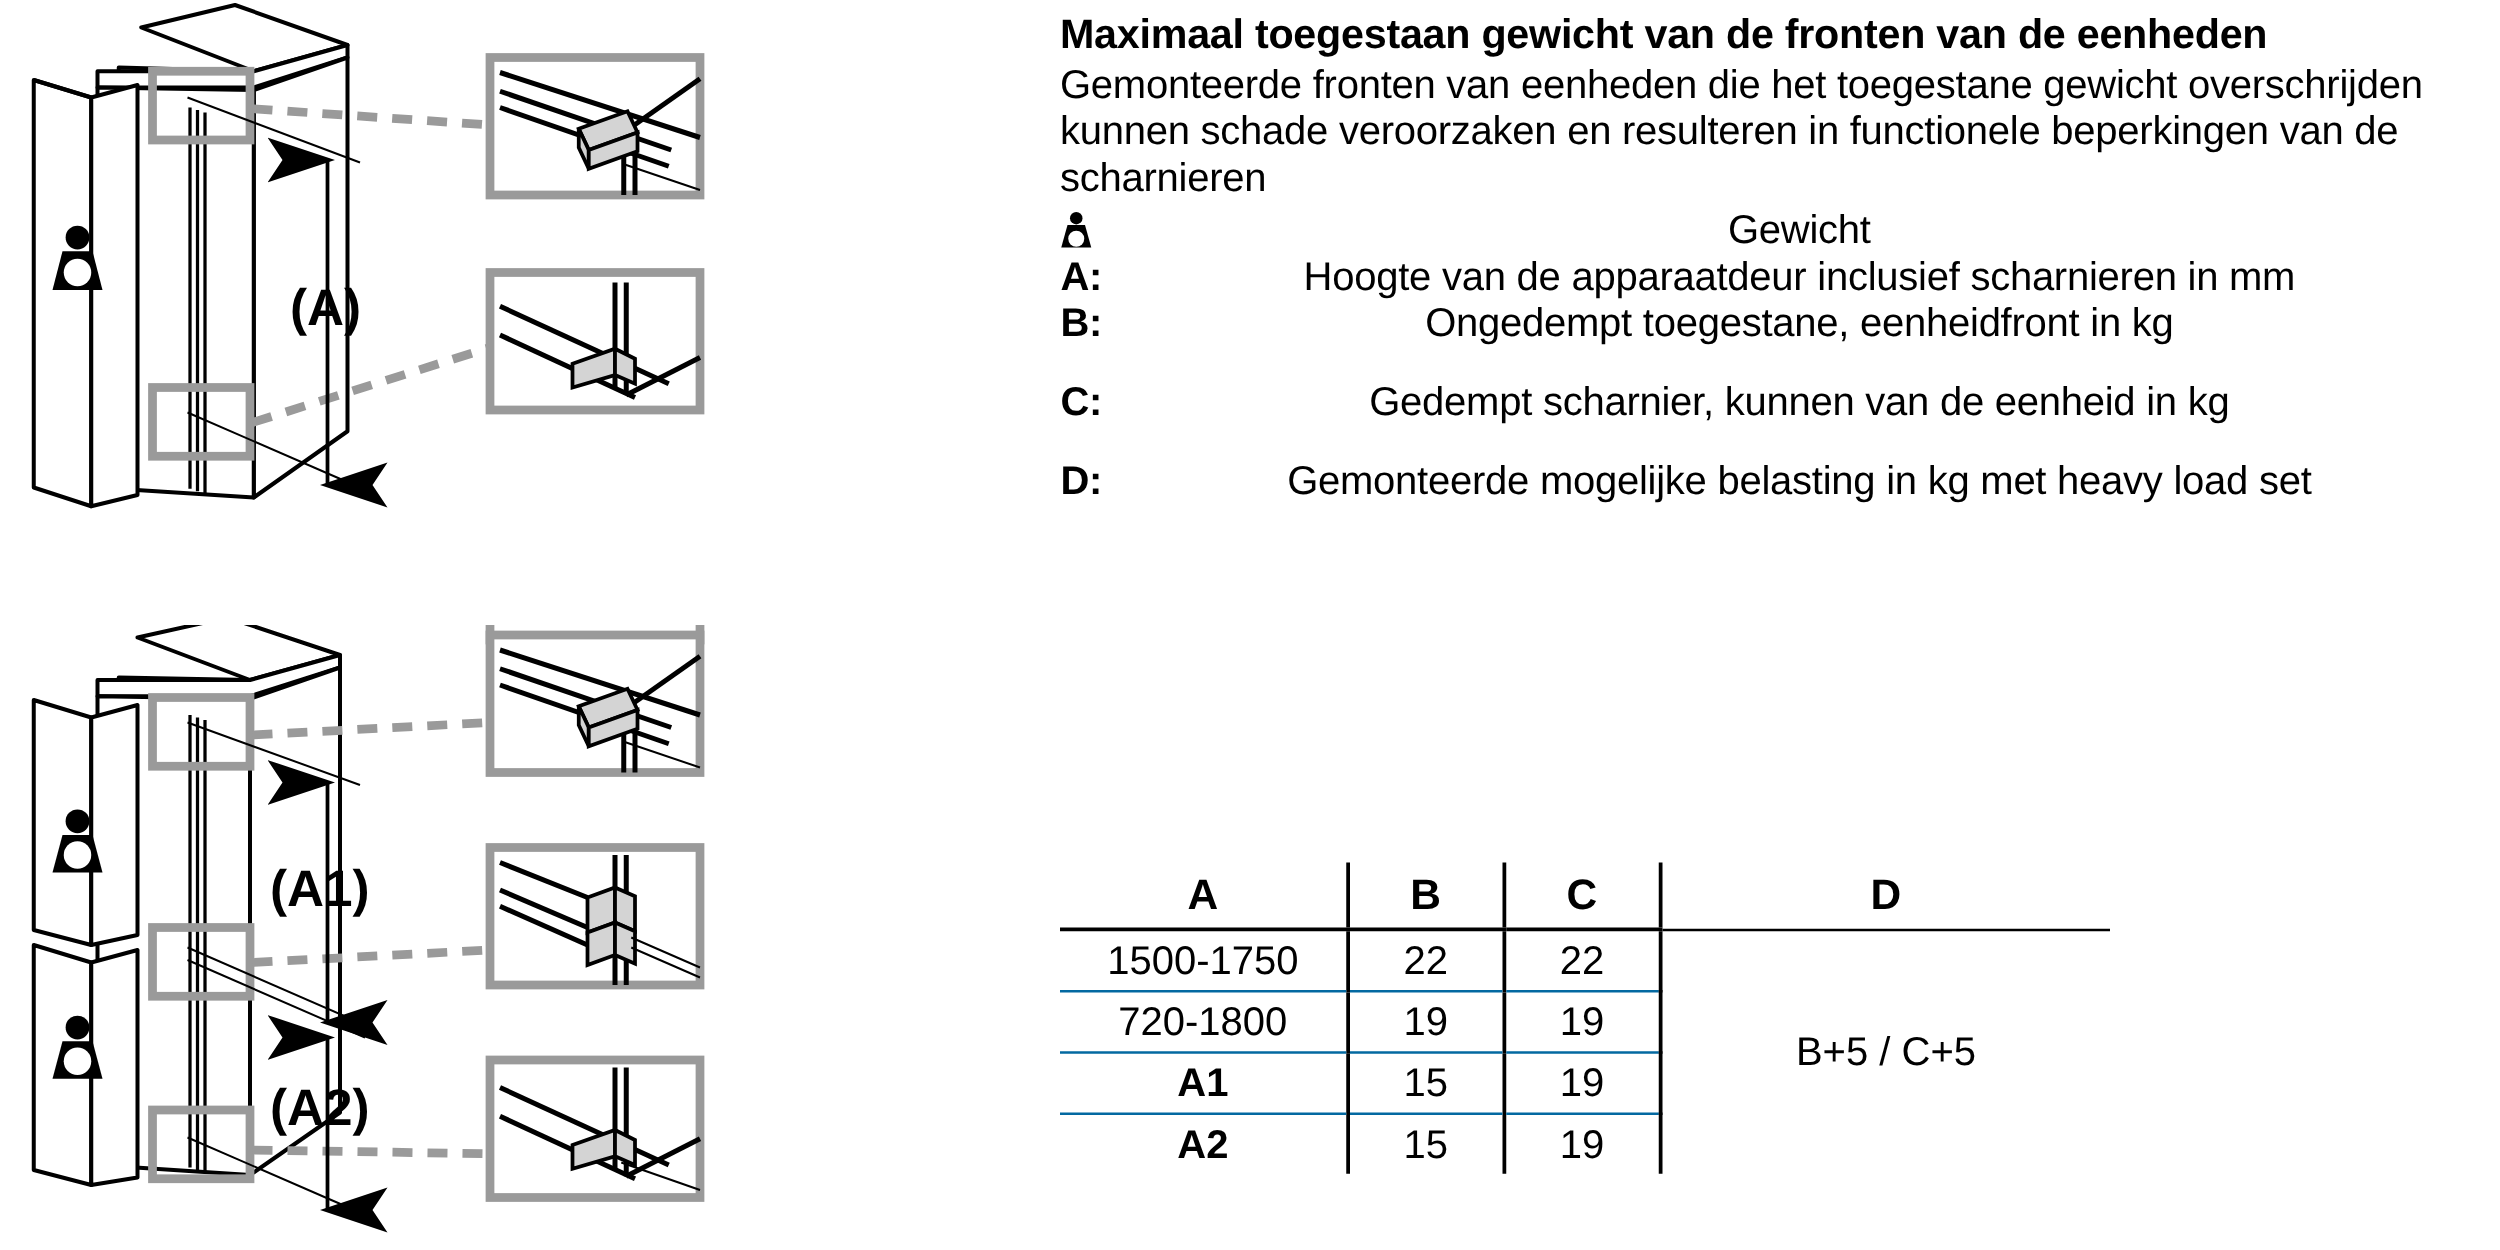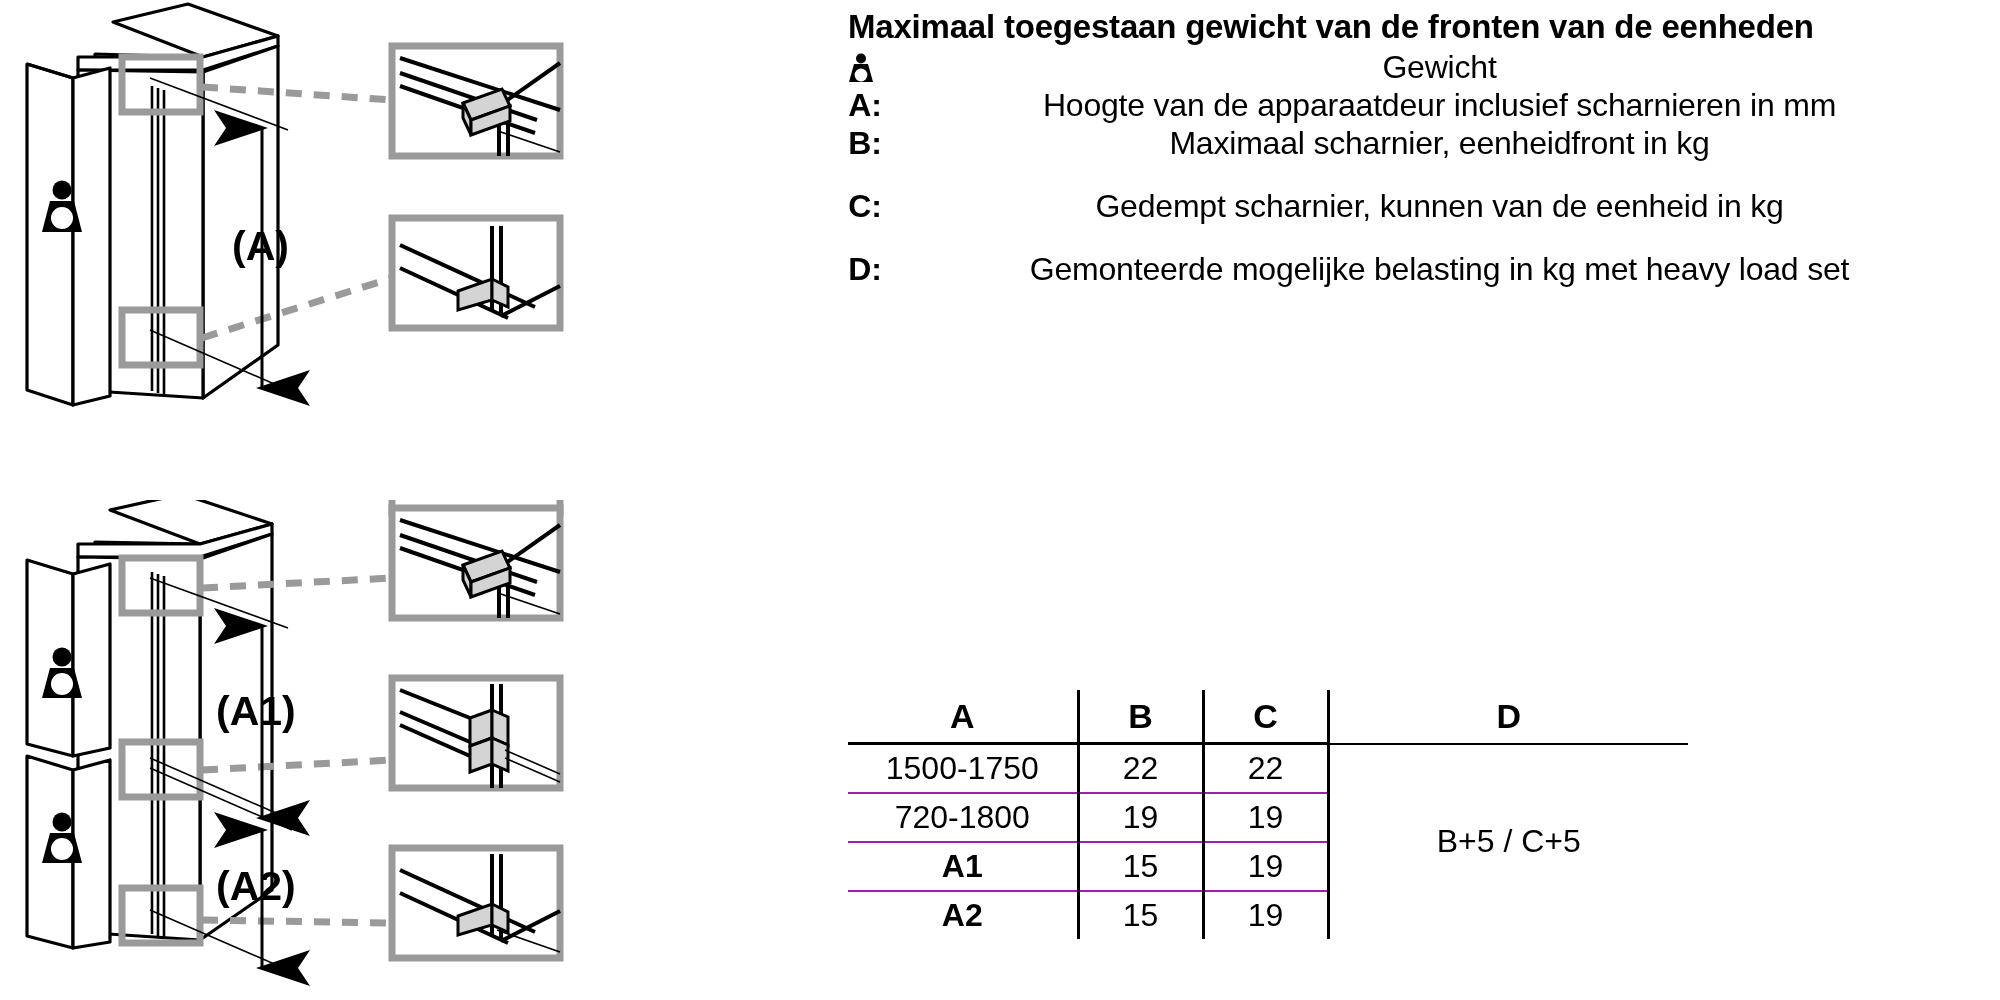--- a/index.html
+++ b/index.html
@@ -120,21 +120,21 @@
   }
   col.c-a { width: 230px; }
   col.c-b { width: 125px; }
   col.c-c { width: 125px; }
   col.c-d { width: 360px; }
 
   .vline-b, .vline-c, .vline-d { border-left: 3px solid #000; }
   tbody tr td.cell-a,
   tbody tr td.cell-b,
   tbody tr td.cell-c {
-    border-bottom: 2px solid #a21caf;
+    border-bottom: 2px solid #0369a1;
   }
   tbody tr:last-child td.cell-a,
   tbody tr:last-child td.cell-b,
   tbody tr:last-child td.cell-c {
     border-bottom: none;
   }
   td.cell-d {
     font-size: 34px;
     text-align: center;
     vertical-align: middle;
@@ -374,20 +374,21 @@
           <line x1="497" y1="430" x2="560" y2="452" stroke="#000" stroke-width="1.6"></line>
         </g>
       </svg>
     </div>
   </div>
 
   <div id="content">
 
     <h1 id="doc-title">Maximaal toegestaan gewicht van de fronten van de eenheden</h1>
 
+    <p id="intro-paragraph">Gemonteerde fronten van eenheden die het toegestane gewicht overschrijden kunnen schade veroorzaken en resulteren in functionele beperkingen van de scharnieren</p>
 
     <div id="legend">
 
       <div class="legend-row">
         <span class="legend-key icon-key">
           <svg width="26" height="32" viewBox="0 0 26 32" xmlns="http://www.w3.org/2000/svg">
             <circle cx="13" cy="6.5" r="5" fill="#000"></circle>
             <path d="M6,12 L20,12 L25,30 L1,30 Z" fill="#000"></path>
             <circle cx="13" cy="23" r="6.4" fill="#fff"></circle>
           </svg>
@@ -395,21 +396,21 @@
         <span class="legend-text">Gewicht</span>
       </div>
 
       <div class="legend-row">
         <span class="legend-key">A:</span>
         <span class="legend-text">Hoogte van de apparaatdeur inclusief scharnieren in mm</span>
       </div>
 
       <div class="legend-row">
         <span class="legend-key">B:</span>
-        <span class="legend-text">Maximaal scharnier, eenheidfront in kg</span>
+        <span class="legend-text">Ongedempt toegestane, eenheidfront in kg</span>
       </div>
 
       <div class="legend-row spaced">
         <span class="legend-key">C:</span>
         <span class="legend-text">Gedempt scharnier, kunnen van de eenheid in kg</span>
       </div>
 
       <div class="legend-row spaced">
         <span class="legend-key">D:</span>
         <span class="legend-text">Gemonteerde mogelijke belasting in kg met heavy load set</span>

